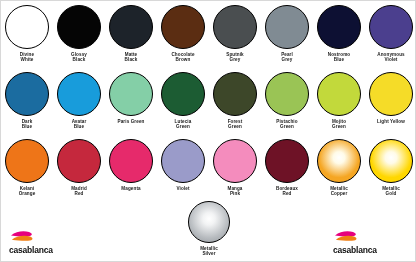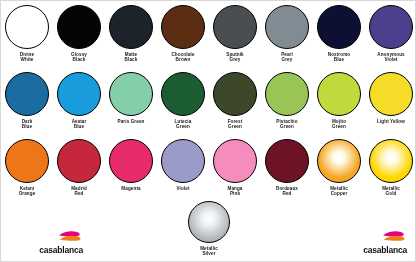--- a/index.html
+++ b/index.html
@@ -58,21 +58,21 @@
     align-items:center;
   }
   .solo-wrap .disc{width:42px;height:42px;}
 
   .logo{
     position:absolute;
     bottom:6px;
     width:74px;
     display:flex;
     flex-direction:column;
-    align-items:flex-end;
+    align-items:flex-start;
   }
   .logo.left{left:8px;}
   .logo.right{right:8px;}
   .logo-mark{width:26px;height:14px;display:block;}
   .logo-text{
     margin-top:1px;
     font-size:8.5px;
     font-weight:bold;
     letter-spacing:-0.2px;
     color:#111111;

